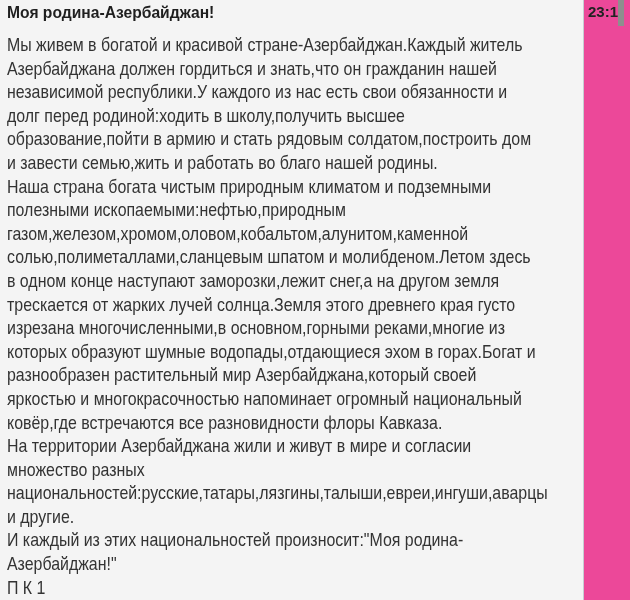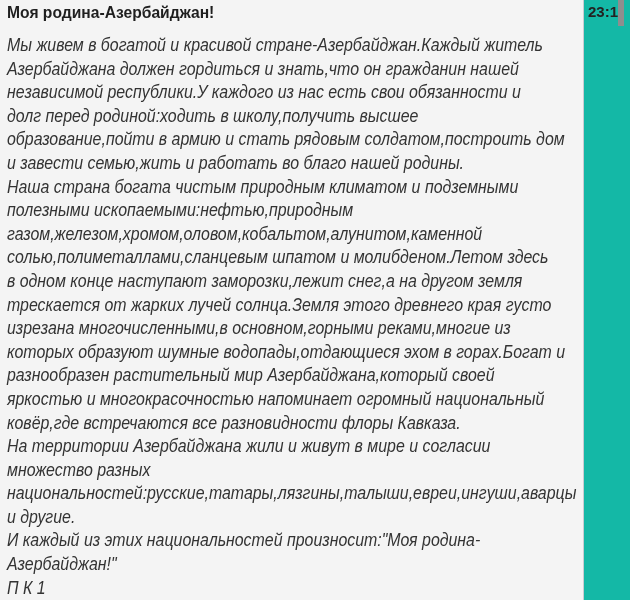--- a/index.html
+++ b/index.html
@@ -8,21 +8,21 @@
       width: 630px;
       height: 600px;
       overflow: hidden;
       background: #ffffff;
     }
     .screen {
       position: relative;
       width: 630px;
       height: 600px;
       overflow: hidden;
-      background: #14b8a6;
+      background: #ec4899;
     }
     .panel {
       position: absolute;
       left: 0;
       top: 0;
       width: 583px;
       height: 600px;
       background: #f4f4f4;
       border-right: 1px solid #c9ccd2;
     }
@@ -56,21 +56,20 @@
       top: 0;
       width: 6px;
       height: 26px;
       background: #8e8e8e;
     }
     .body {
       position: absolute;
       left: 7px;
       top: 33px;
       width: 620px;
-      font-style: italic;
     }
     .line {
       height: 23.6px;
       line-height: 23.6px;
       font-family: "Liberation Sans", sans-serif;
       font-size: 18.5px;
       color: #333333;
       white-space: nowrap;
       transform-origin: left center;
       transform: scaleX(0.86);

